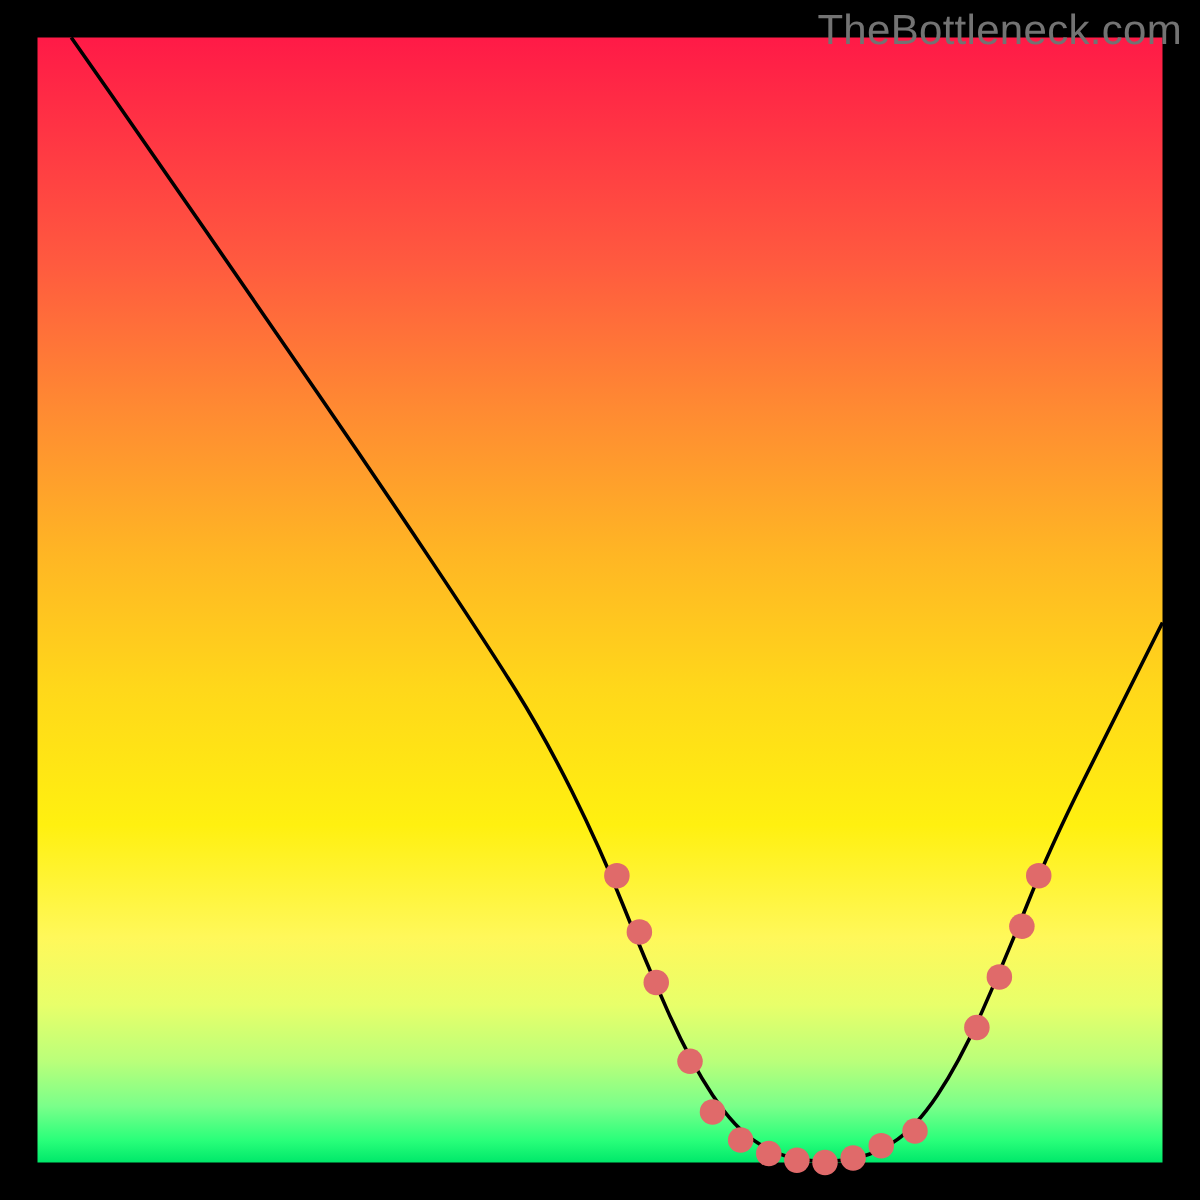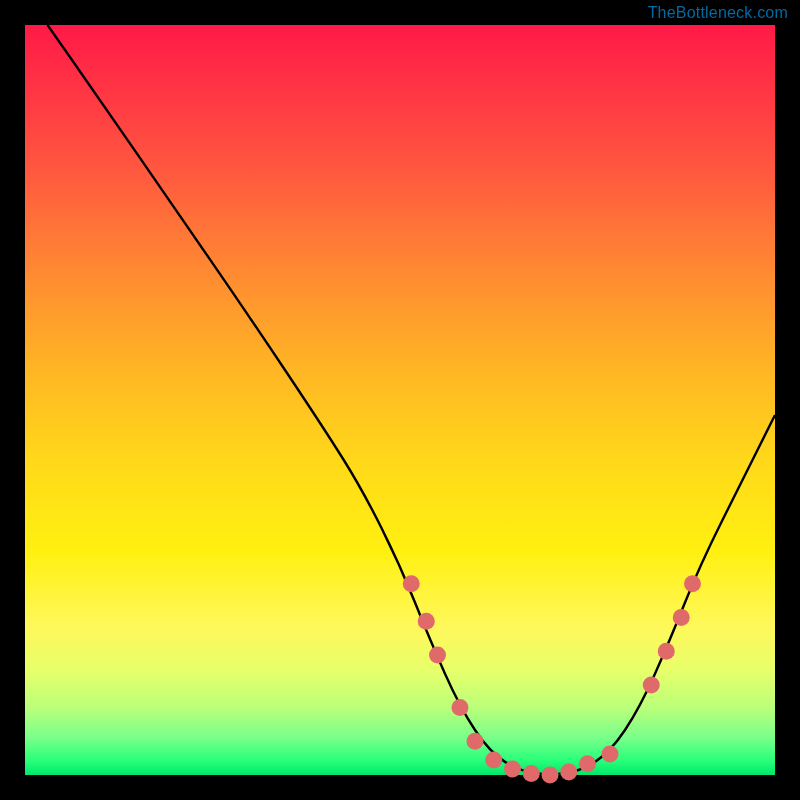--- a/index.html
+++ b/index.html
@@ -29,22 +29,22 @@
       #e8ff6a 86%,
       #baff7a 91%,
       #7aff8a 95%,
       #2aff7a 98%,
       #00e86a 100%);
   }
   .watermark {
     position: absolute;
     top: 4px;
     right: 12px;
-    color: #0369a1;
-    font-size: 16px;
+    color: #737373;
+    font-size: 28px;
     font-weight: 500;
     letter-spacing: 0.2px;
   }
   svg {
     position: absolute;
     left: 0;
     top: 0;
   }
 </style>
 </head>

